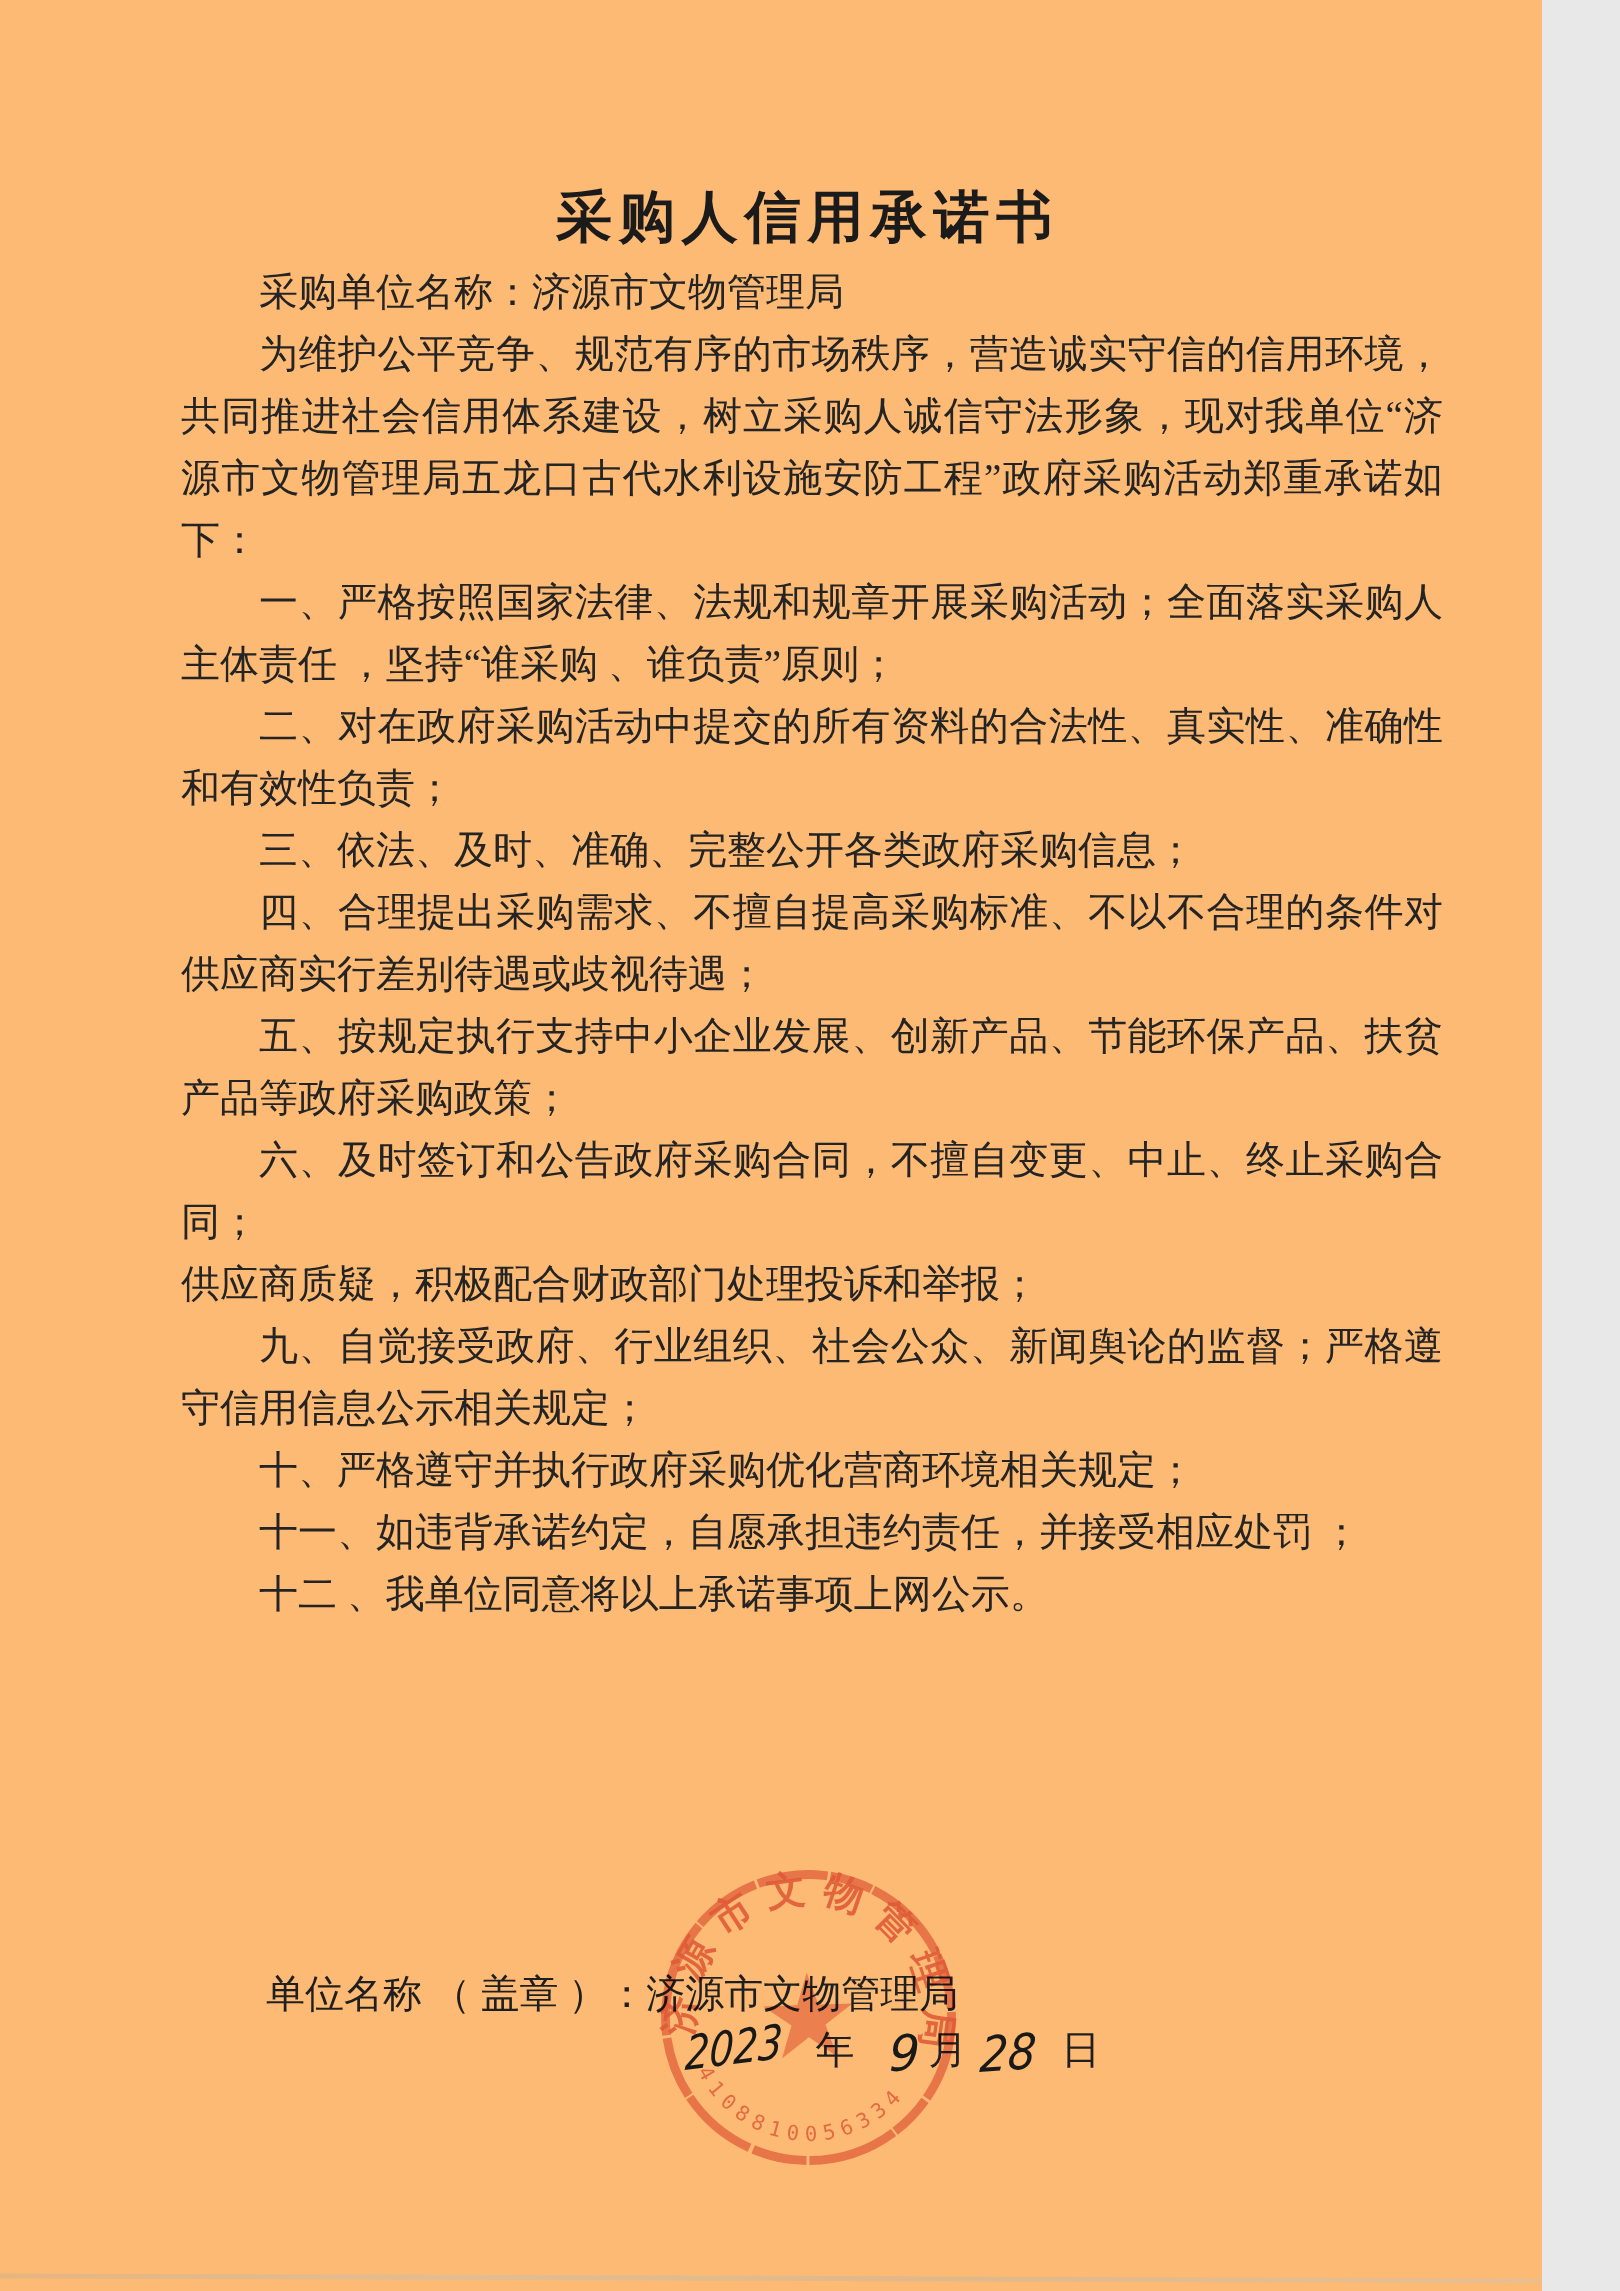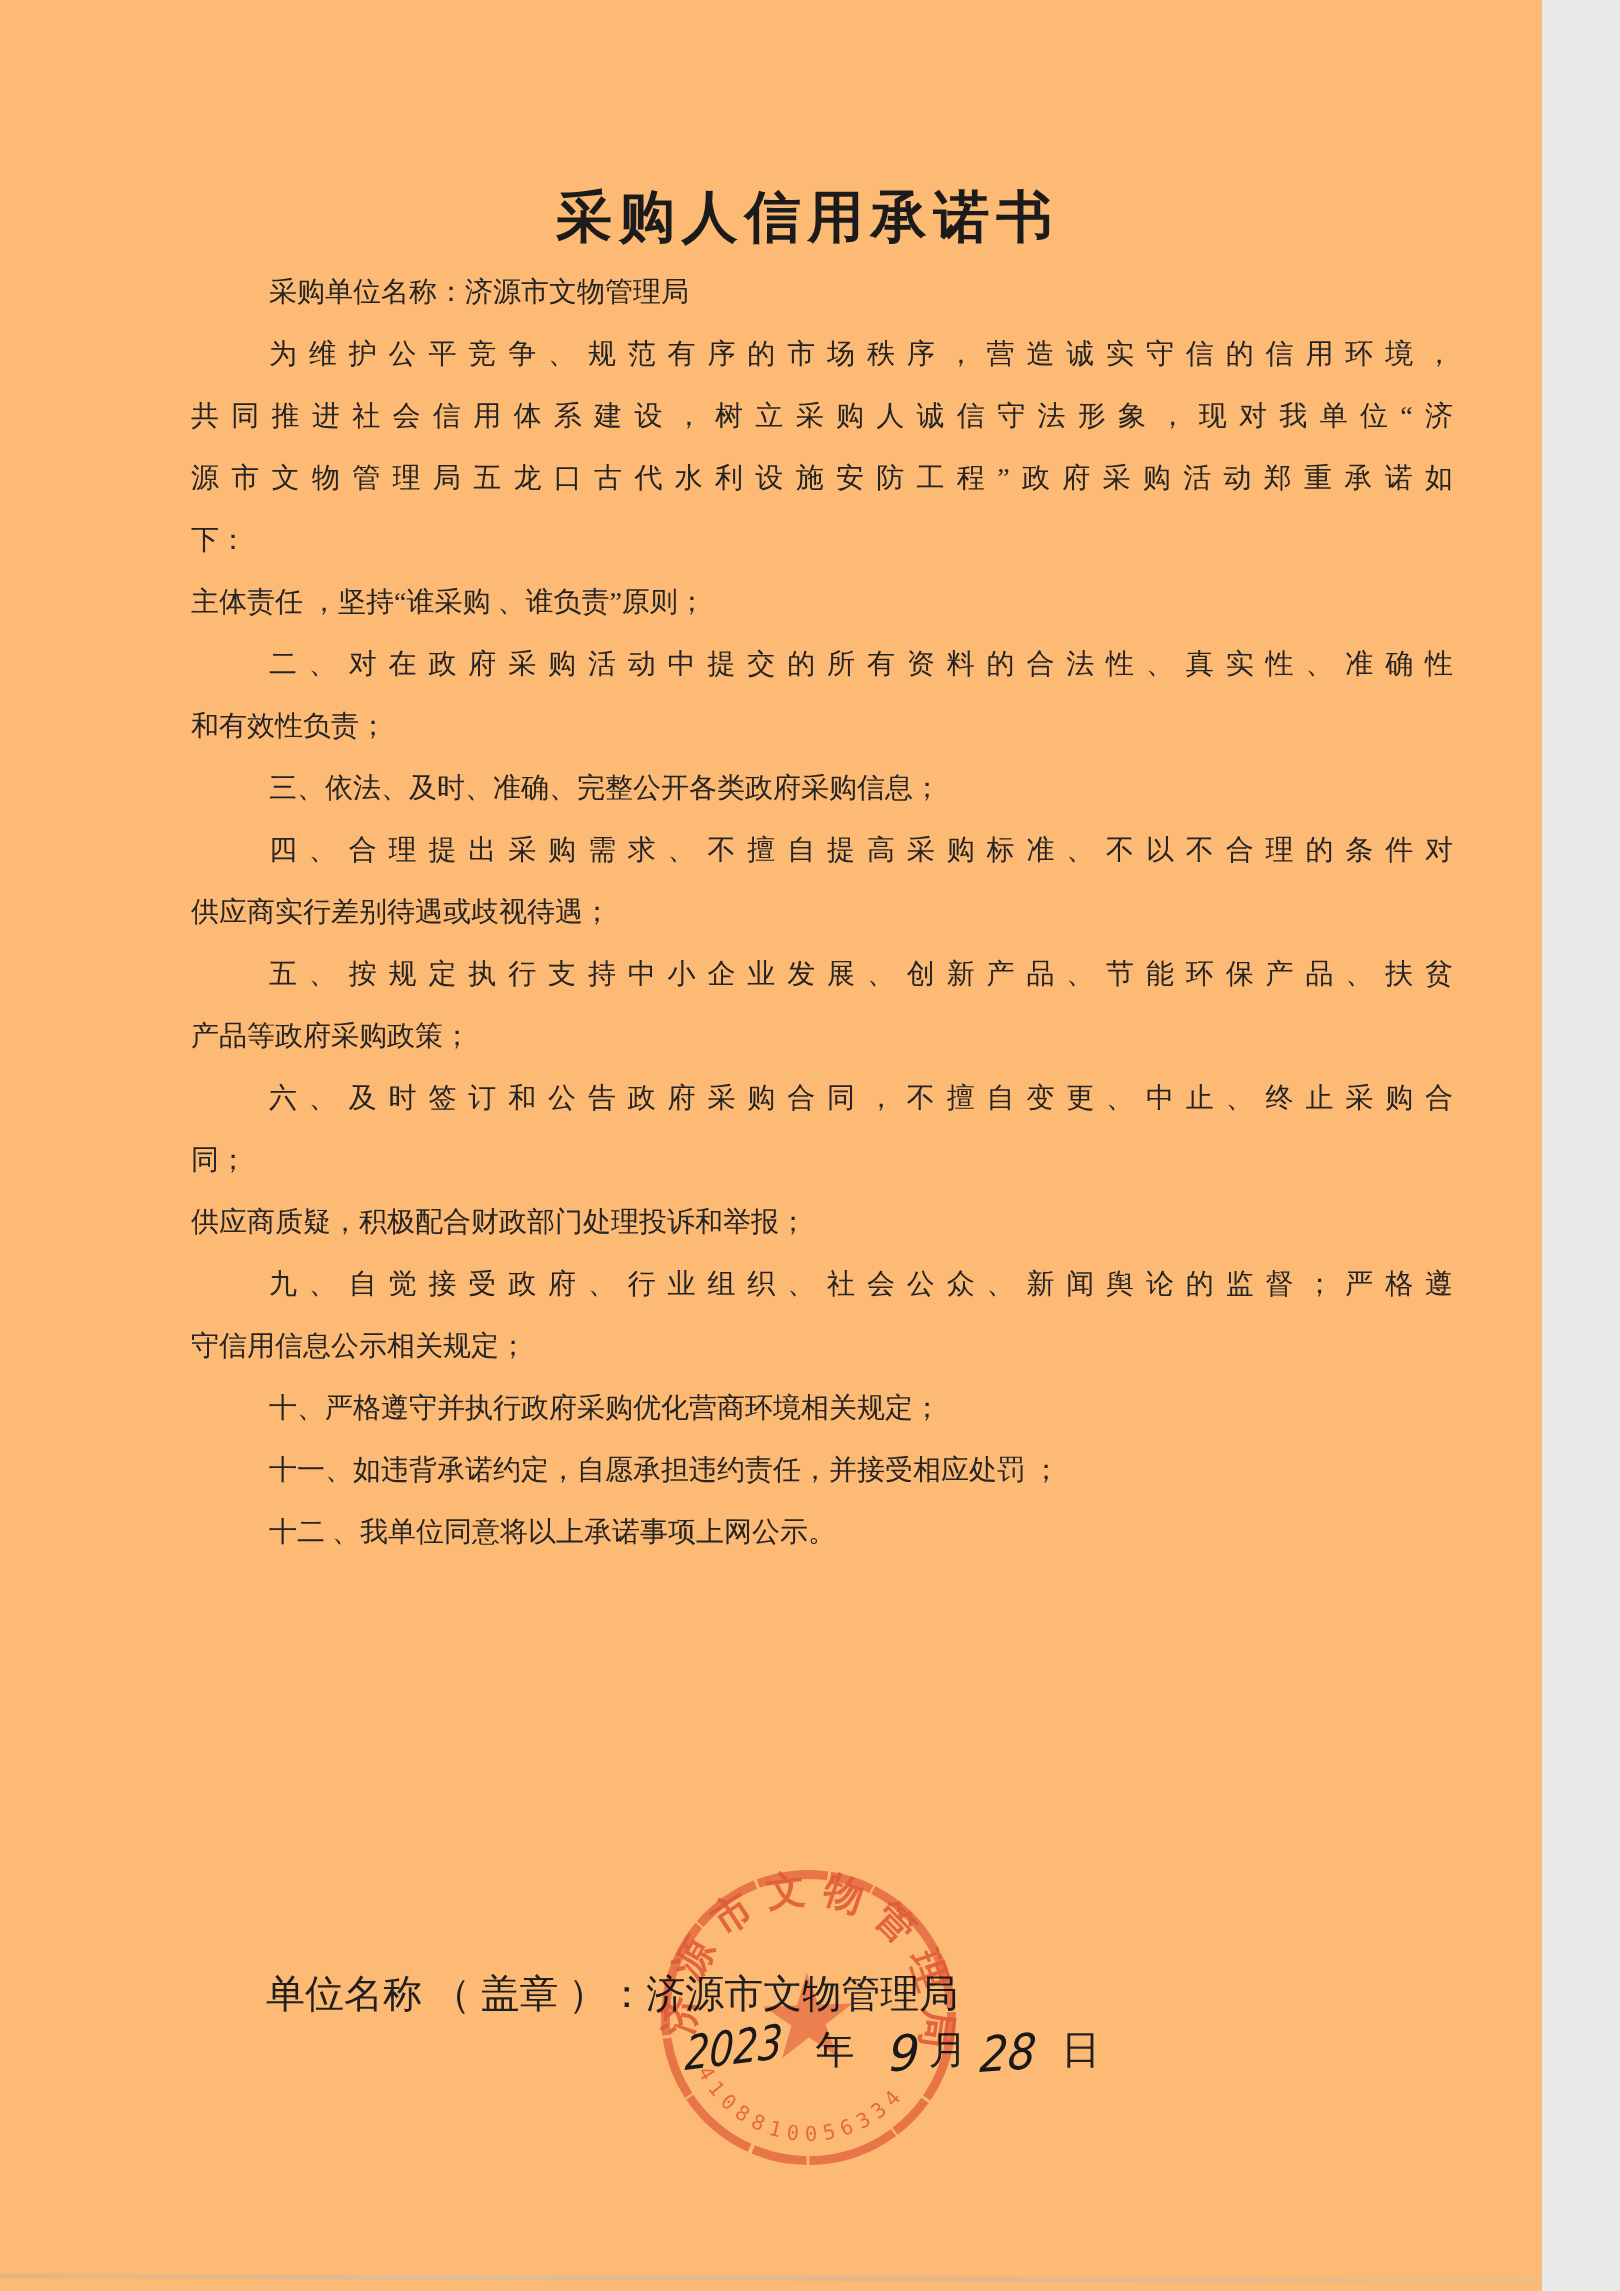--- a/index.html
+++ b/index.html
@@ -10,22 +10,22 @@
     overflow:hidden;
     font-family:"Liberation Serif","DejaVu Serif",serif;
     color:#222;
   }
   .doc-title{
     position:absolute;left:556px;top:186px;
     font-size:56px;font-weight:bold;letter-spacing:6.9px;
     color:#1b1b1b;line-height:63px;white-space:nowrap;
   }
   .body-text{
-    position:absolute;left:191px;top:261px;width:1262px;
-    font-size:28px;line-height:62px;color:#242424;
+    position:absolute;left:181px;top:261px;width:1262px;
+    font-size:39px;line-height:62px;color:#242424;
   }
   .line{white-space:nowrap;height:62px;}
   .ind{padding-left:78px;}
   .fill{text-align:justify;text-align-last:justify;}
   .footer-unit{
     position:absolute;left:266px;top:1968px;
     font-size:39px;color:#1f1f1f;white-space:nowrap;line-height:51px;font-family:Liberation Serif, serif;
   }
   .footer-date{
     position:absolute;left:684px;top:2021px;
@@ -64,20 +64,21 @@
 <div class="page">
 
   <div class="doc-title">采购人信用承诺书</div>
 
   <div class="body-text">
     <div class="line ind">采购单位名称：济源市文物管理局</div>
     <div class="line ind fill">为维护公平竞争、规范有序的市场秩序，营造诚实守信的信用环境，</div>
     <div class="line fill">共同推进社会信用体系建设，树立采购人诚信守法形象，现对我单位“济</div>
     <div class="line fill">源市文物管理局五龙口古代水利设施安防工程”政府采购活动郑重承诺如</div>
     <div class="line">下：</div>
+    <div class="line ind fill">一、严格按照国家法律、法规和规章开展采购活动；全面落实采购人</div>
     <div class="line">主体责任 ，坚持“谁采购 、谁负责”原则；</div>
     <div class="line ind fill">二、对在政府采购活动中提交的所有资料的合法性、真实性、准确性</div>
     <div class="line">和有效性负责；</div>
     <div class="line ind">三、依法、及时、准确、完整公开各类政府采购信息；</div>
     <div class="line ind fill">四、合理提出采购需求、不擅自提高采购标准、不以不合理的条件对</div>
     <div class="line">供应商实行差别待遇或歧视待遇；</div>
     <div class="line ind fill">五、按规定执行支持中小企业发展、创新产品、节能环保产品、扶贫</div>
     <div class="line">产品等政府采购政策；</div>
     <div class="line ind fill">六、及时签订和公告政府采购合同，不擅自变更、中止、终止采购合</div>
     <div class="line">同；</div>

